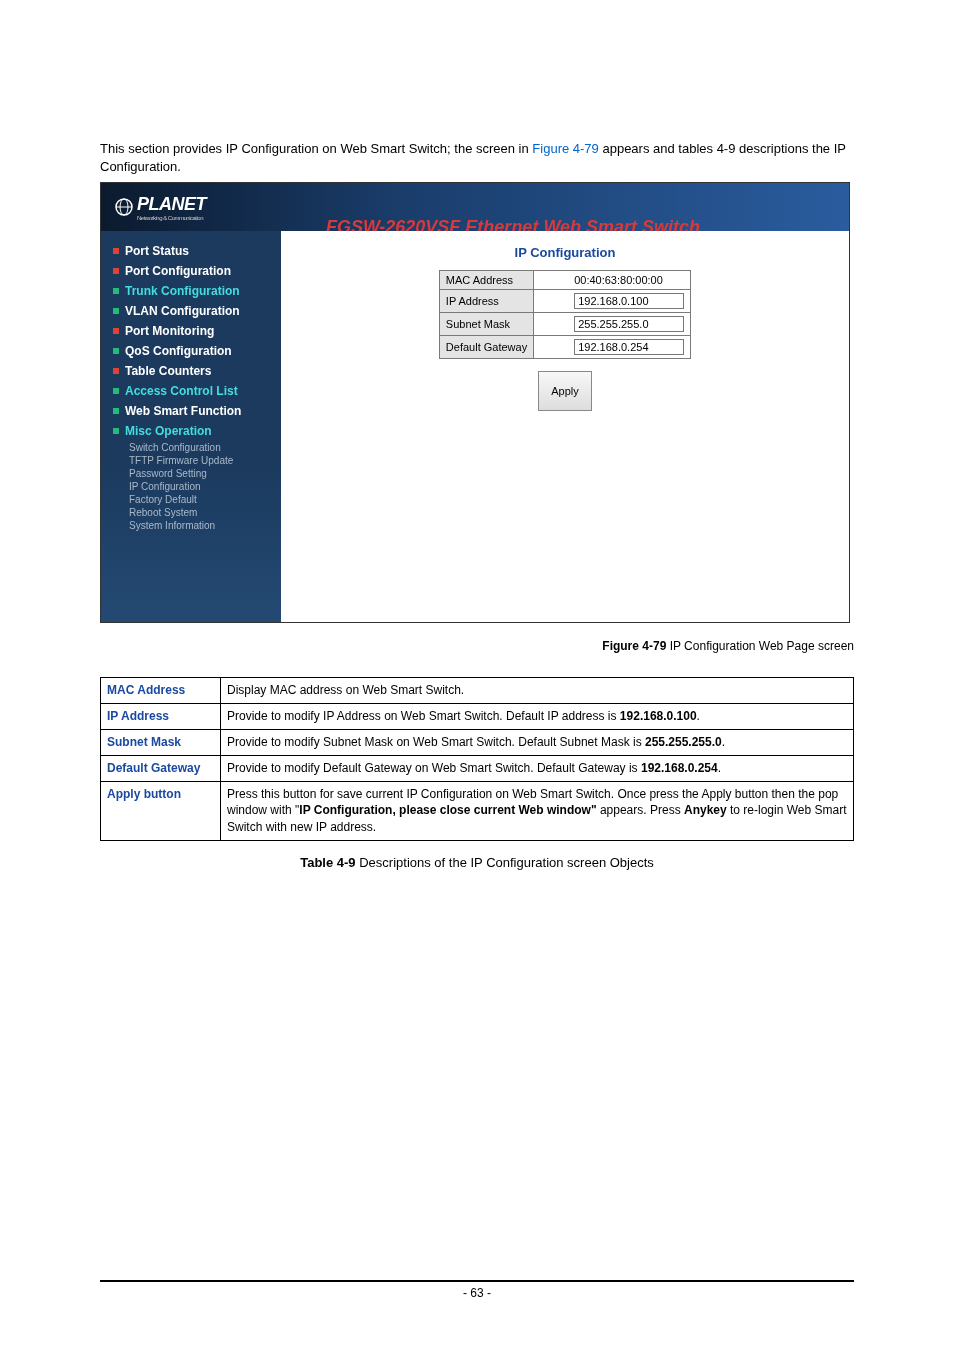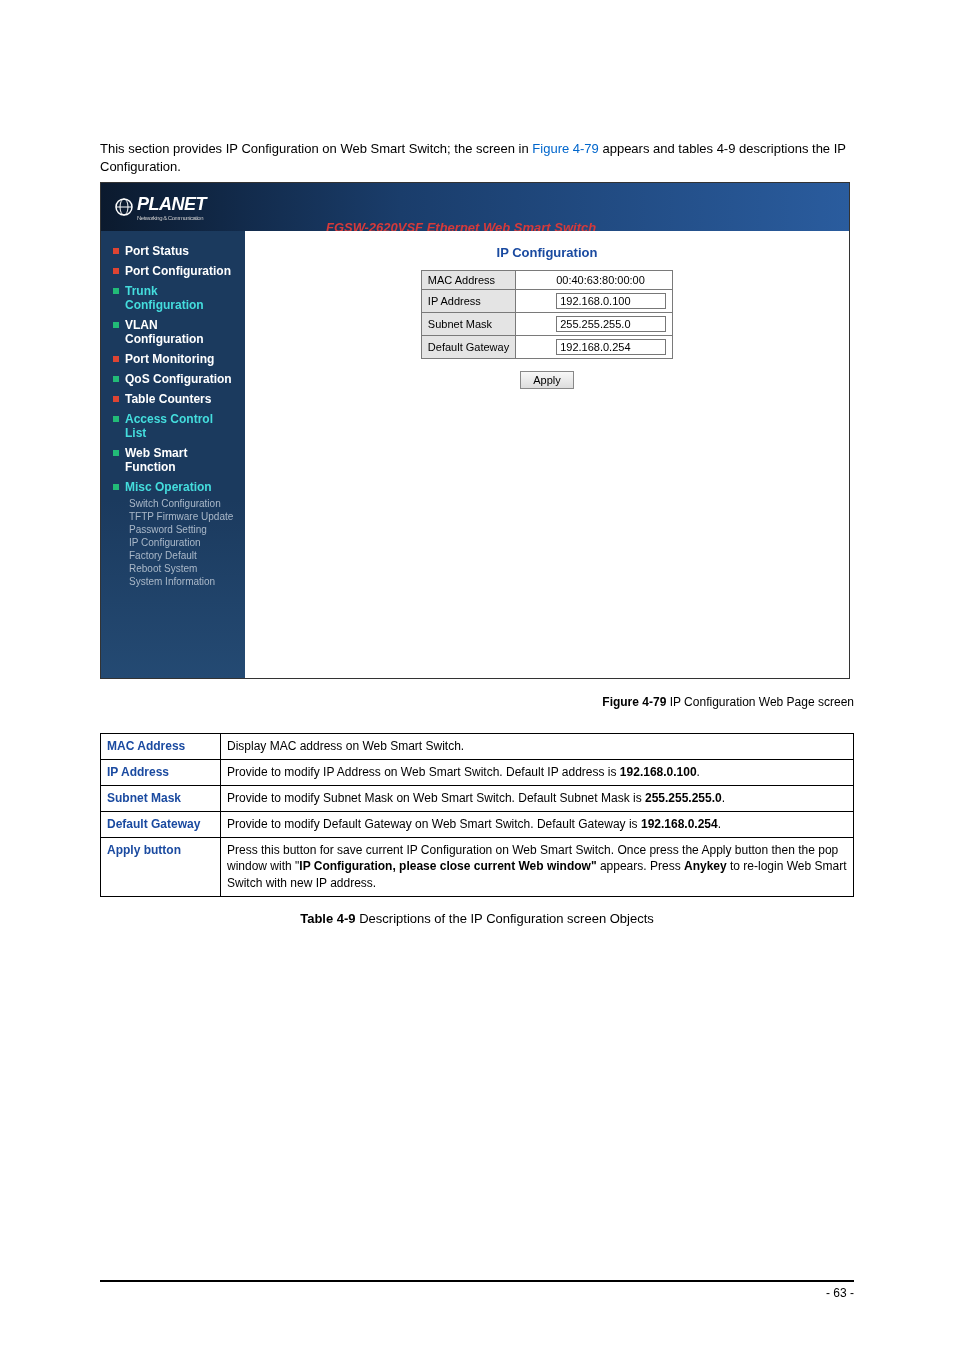--- a/index.html
+++ b/index.html
@@ -36,28 +36,28 @@
       font-style: italic;
       font-size: 18px;
       letter-spacing: -0.5px;
       display: flex;
       align-items: center;
     }
     .logo-sub { display: block; font-size: 6px; font-weight: normal; font-style: normal; color: #ccc; }
     .header-title {
       color: #d63a3a;
       font-weight: bold;
-      font-size: 13px;
+      font-size: 18px;
       font-style: italic;
       margin-left: 120px;
       margin-top: 41px;
     }
     .app-body { display: flex; }
     .sidebar {
-      width: 144px;
+      width: 180px;
       background: linear-gradient(to bottom, #1b3a5e 0%, #1b3a5e 60%, #244a73 100%);
       padding: 10px 10px 90px 10px;
       min-height: 370px;
     }
     .nav-item {
       color: #fff;
       font-size: 12px;
       font-weight: bold;
       padding: 3px 0 3px 14px;
       cursor: pointer;
@@ -99,21 +99,21 @@
     .form-table input {
       font-size: 11px;
       border: 1px solid #777;
       padding: 1px 3px;
       width: 110px;
       background: #fff;
     }
     .center-btn { text-align: center; margin-top: 12px; }
     .apply-btn {
       font-size: 11px;
-      padding: 2px 12px;
+      padding: 13px 12px;
       background: linear-gradient(#f8f8f8, #ddd);
       border: 1px solid #888;
       cursor: pointer;
     }
     .figure-caption { text-align: right; font-size: 12px; margin: 16px 0 24px; }
     .desc-table { width: 100%; border-collapse: collapse; margin-top: 10px; }
     .desc-table td {
       border: 1px solid #000;
       font-size: 12px;
       padding: 4px 6px;
@@ -126,21 +126,21 @@
       font-weight: bold;
     }
     .desc-table .bold-inline { font-weight: bold; }
     .table-caption { text-align: center; font-size: 13px; margin-top: 14px; }
     .footer {
       position: absolute;
       bottom: 50px;
       left: 100px;
       right: 100px;
       border-top: 2px solid #000;
-      text-align: right;
+      text-align: center;
       padding-top: 4px;
       font-size: 12px;
     }
   </style>
 </head>
 <body>
 
 <p class="intro">
   <span>This section provides IP Configuration on Web Smart Switch; the screen in </span><span class="link">Figure 4-79</span><span> appears and tables 4-9 descriptions the IP Configuration.</span>
 </p>

